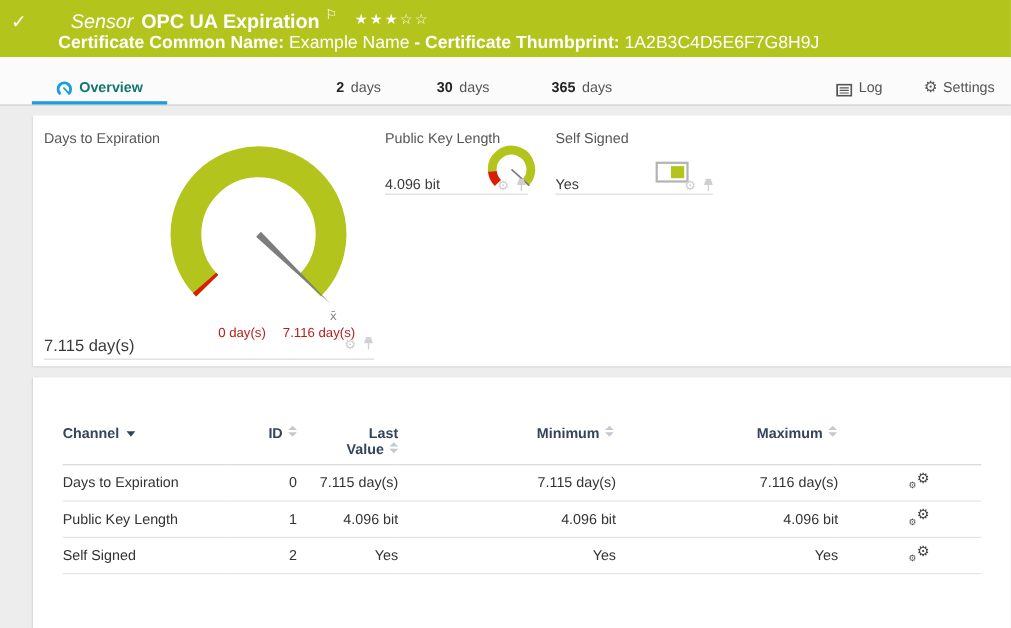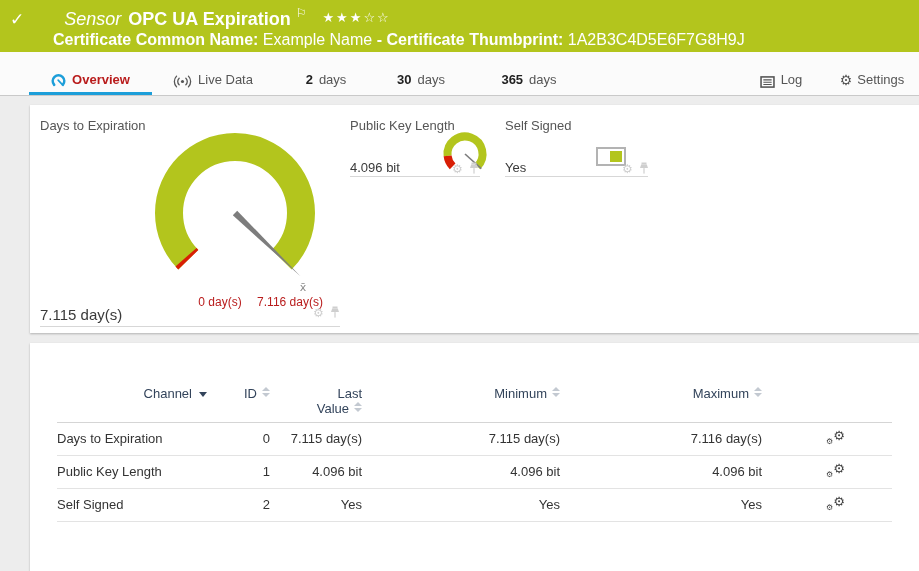--- a/index.html
+++ b/index.html
@@ -21,21 +21,21 @@
   .topbar .row2{position:absolute;left:53px;top:31px;font-size:16px;white-space:nowrap;}
   .row2 b{font-weight:bold;}
   .row2 span{font-weight:normal;}
 
   
   .tabs{position:absolute;left:0;top:52px;width:919px;height:44px;background:#fbfbfb;border-bottom:1px solid #c9c9c9;}
   .tab{position:absolute;bottom:0;height:40px;display:flex;align-items:flex-end;justify-content:center;
        padding-bottom:8px;font-size:13px;color:#555;cursor:pointer;white-space:nowrap;}
   .tab .ticon{margin-right:6px;position:relative;top:1px;}
   .tab .tgear{font-family:"DejaVu Sans",sans-serif;font-size:14px;color:#555;margin-right:5px;font-style:normal;line-height:13px;}
-  .tab.active{color:#b91c1c;font-weight:bold;}
+  .tab.active{color:#0f766e;font-weight:bold;}
   .tab.active .underline{position:absolute;left:0;right:0;bottom:0;height:3px;background:var(--blue);}
   .tnum{font-weight:bold;color:#222;margin-right:6px;}
 
   
   .card{position:absolute;left:30px;width:889px;background:#fff;box-shadow:0 1px 2px rgba(0,0,0,.25);}
   .card.gauges{top:105px;height:228px;}
   .card.table{top:343px;height:240px;}
 
   .ptitle{position:absolute;font-size:13px;color:#565656;white-space:nowrap;}
   .pvalue{position:absolute;font-size:13px;color:#3a3a3a;white-space:nowrap;}
@@ -45,22 +45,22 @@
 
   .ptools{position:absolute;display:flex;align-items:center;gap:6px;color:#cfcfcf;cursor:pointer;}
   .ptools .gear-sm{font-family:"DejaVu Sans",sans-serif;font-style:normal;font-size:12px;line-height:12px;color:#cfcfcf;}
 
   
   .switch{position:absolute;width:30px;height:19px;background:#fff;border:2px solid #b3b3b3;}
   .switch .knob{position:absolute;right:2px;top:2px;width:12px;height:11px;background:var(--green);}
 
   
   table.channels{position:absolute;left:27px;top:37px;width:835px;border-collapse:collapse;table-layout:fixed;}
-  .channels th{vertical-align:top;padding-top:6px;height:42px;font-size:13px;font-weight:normal;color:var(--navy);
-               border-bottom:1px solid #d5d5d5;line-height:15px;cursor:pointer;text-align:right;}
+  .channels th{vertical-align:top;padding-top:6px;height:42px;font-size:13px;font-weight:bold;color:var(--navy);
+               border-bottom:1px solid #d5d5d5;line-height:15px;cursor:pointer;}
   .channels td{height:33px;font-size:13px;color:#333;border-bottom:1px solid #e3e3e3;vertical-align:middle;}
   .al{text-align:left;} .ar{text-align:right;margin-top:8px;}
   .sort{display:inline-block;vertical-align:1px;margin-left:5px;}
   .sort i{display:block;width:0;height:0;border-left:4px solid transparent;border-right:4px solid transparent;}
   .sort .up{border-bottom:4px solid #c3c9d1;margin-bottom:2px;}
   .sort .dn{border-top:4px solid #c3c9d1;}
   .caret{display:inline-block;width:0;height:0;border-left:4px solid transparent;border-right:4px solid transparent;
          border-top:5px solid var(--navy);margin-left:7px;vertical-align:1px;}
   .chgear{position:relative;display:inline-block;width:19px;height:17px;color:#444;cursor:pointer;margin-left:64px;}
   .chgear i{position:absolute;font-style:normal;font-family:"DejaVu Sans",sans-serif;line-height:1;}
@@ -86,27 +86,20 @@
   </header>
 
   <nav class="tabs">
     <div class="tab active" style="left:29px;width:123px;">
       <svg class="ticon" width="15" height="15" viewBox="0 0 16 16">
         <path d="M3.4 12.6 A6.1 6.1 0 1 1 12.6 12.6" fill="none" stroke="var(--blue)" stroke-width="2.8" stroke-linecap="round"></path>
         <path d="M7.6 7.6 L11.6 11.9" stroke="var(--blue)" stroke-width="1.7" stroke-linecap="round"></path>
       </svg>
       <span>Overview</span>
       <i class="underline"></i>
-    </div>
-    <div class="tab" style="left:168px;width:90px;">
-      <svg class="ticon" width="19" height="13" viewBox="0 0 20 14">
-        <circle cx="10" cy="7" r="1.7" fill="#555"></circle>
-        <path d="M6.4 3.4 a5 5 0 0 0 0 7.2 M3.6 1.2 a8.3 8.3 0 0 0 0 11.6 M13.6 3.4 a5 5 0 0 1 0 7.2 M16.4 1.2 a8.3 8.3 0 0 1 0 11.6" fill="none" stroke="#555" stroke-width="1.4" stroke-linecap="round"></path>
-      </svg>
-      <span>Live Data</span>
     </div>
     <div class="tab" style="left:298px;width:56px;">
       <span class="tnum">2</span>
       <span>days</span>
     </div>
     <div class="tab" style="left:390px;width:62px;">
       <span class="tnum">30</span>
       <span>days</span>
     </div>
     <div class="tab" style="left:494px;width:70px;">

